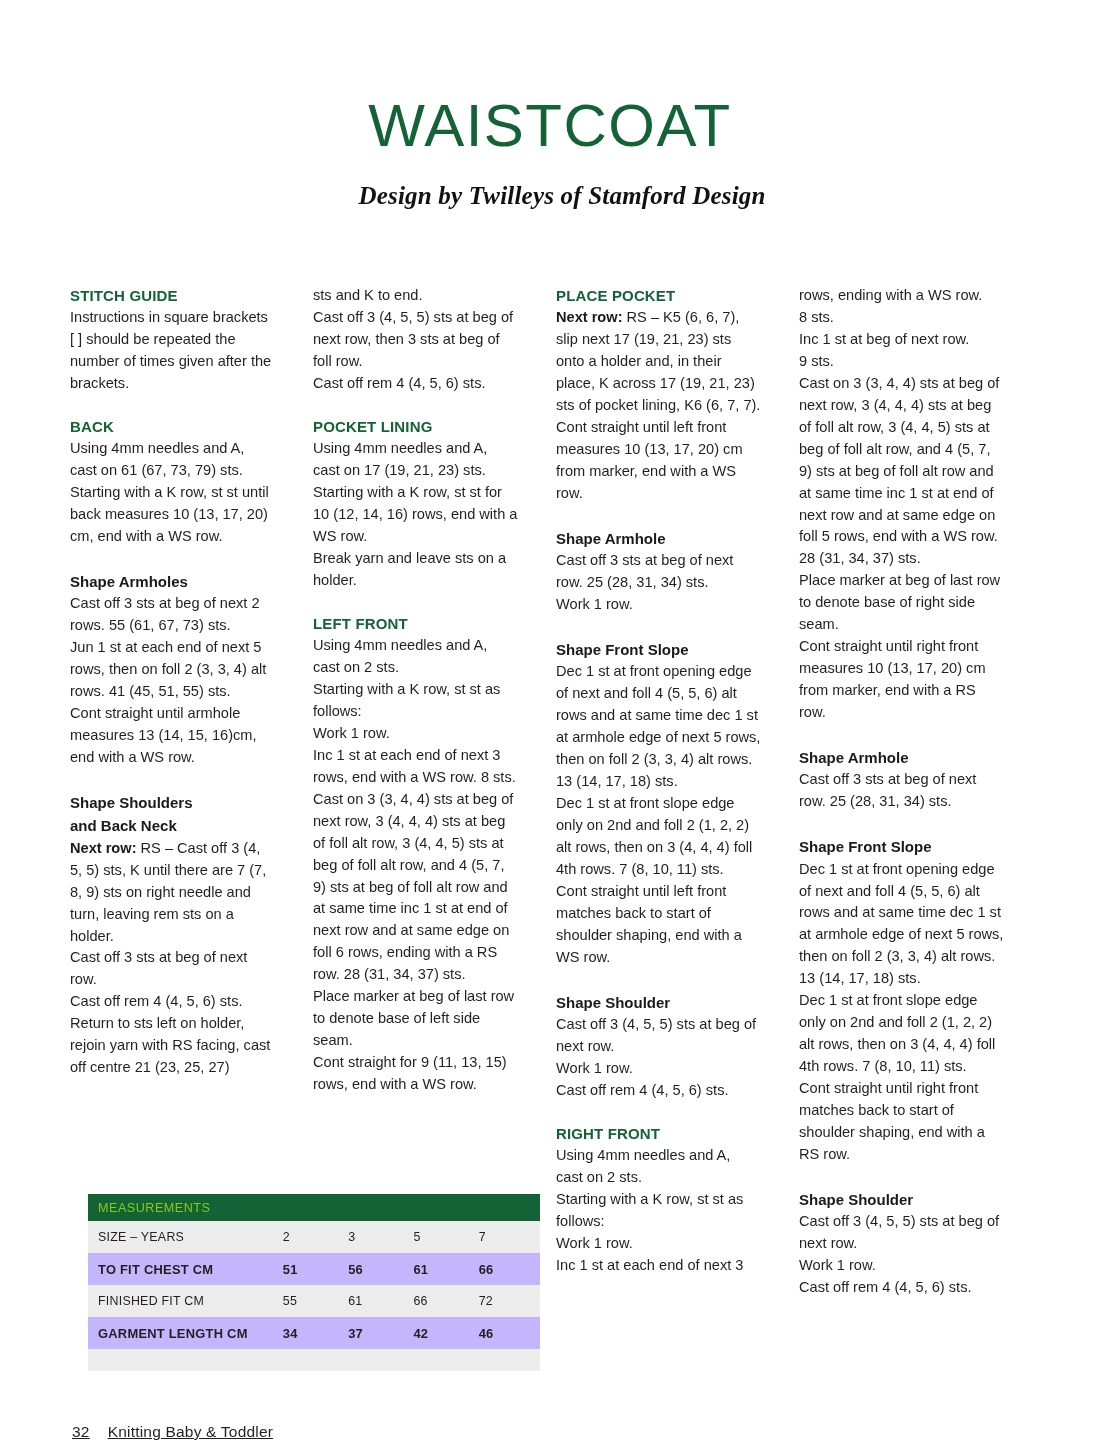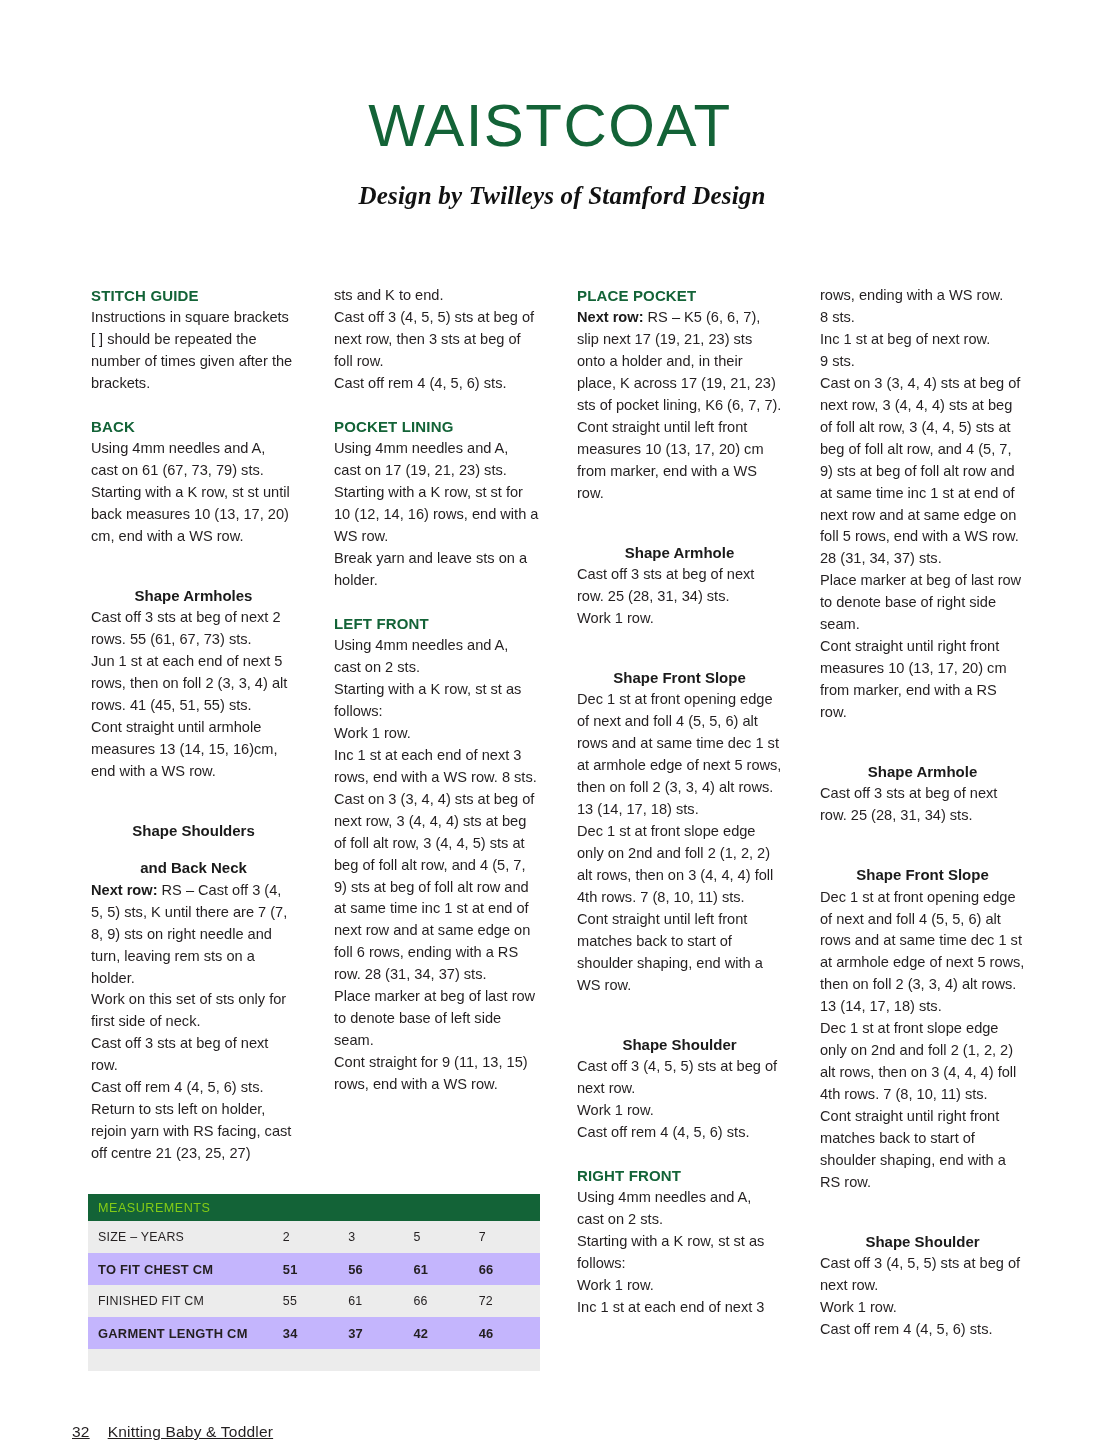--- a/index.html
+++ b/index.html
@@ -44,21 +44,21 @@
     color: #111111;
     margin: 26px 8px 0 0;
     letter-spacing: 0.2px;
     padding-left: 32px;
   }
 
   
   .columns {
     position: absolute;
     top: 285px;
-    left: 91px;
+    left: 70px;
     width: 935px;
     display: flex;
     gap: 0;
   }
   .col {
     width: 205px;
     margin-right: 38px;
     font-size: 14.6px;
     line-height: 1.505;
   }
@@ -75,23 +75,22 @@
     color: #136337;
     margin: 0 0 1px 0;
     letter-spacing: 0.15px;
     line-height: 1.42;
     text-transform: uppercase;
   }
   h3.sub-head {
     font-size: 15px;
     font-weight: 700;
     color: #1a1a1a;
-    margin: 16px 0 1px 0;
+    margin: 2px 0 1px 0;
     line-height: 1.42;
-    text-align: center;
   }
   .runin {
     font-weight: 700;
     color: #1a1a1a;
   }
 
   
   .meas-table {
     position: absolute;
     left: 88px;
@@ -165,21 +164,20 @@
         <p class="para">Starting with a K row, st st until back measures 10 (13, 17, 20) cm, end with a WS row.</p>
         <div class="gap"></div>
         <h3 class="sub-head">Shape Armholes</h3>
         <p class="para">Cast off 3 sts at beg of next 2 rows. 55 (61, 67, 73) sts.</p>
         <p class="para">Jun 1 st at each end of next 5 rows, then on foll 2 (3, 3, 4) alt rows. 41 (45, 51, 55) sts.</p>
         <p class="para">Cont straight until armhole measures 13 (14, 15, 16)cm, end with a WS row.</p>
         <div class="gap"></div>
         <h3 class="sub-head">Shape Shoulders</h3>
         <h3 class="sub-head">and Back Neck</h3>
         <p class="para"><span class="runin">Next row:</span> RS – Cast off 3 (4, 5, 5) sts, K until there are 7 (7, 8, 9) sts on right needle and turn, leaving rem sts on a holder.</p>
-        <p class="para">Work on this set of sts only for first side of neck.</p>
         <p class="para">Cast off 3 sts at beg of next row.</p>
         <p class="para">Cast off rem 4 (4, 5, 6) sts.</p>
         <p class="para">Return to sts left on holder, rejoin yarn with RS facing, cast off centre 21 (23, 25, 27)</p>
       </div>
     <div class="col">
         <p class="para">sts and K to end.</p>
         <p class="para">Cast off 3 (4, 5, 5) sts at beg of next row, then 3 sts at beg of foll row.</p>
         <p class="para">Cast off rem 4 (4, 5, 6) sts.</p>
         <div class="gap"></div>
         <h2 class="sec-head">POCKET LINING</h2>

